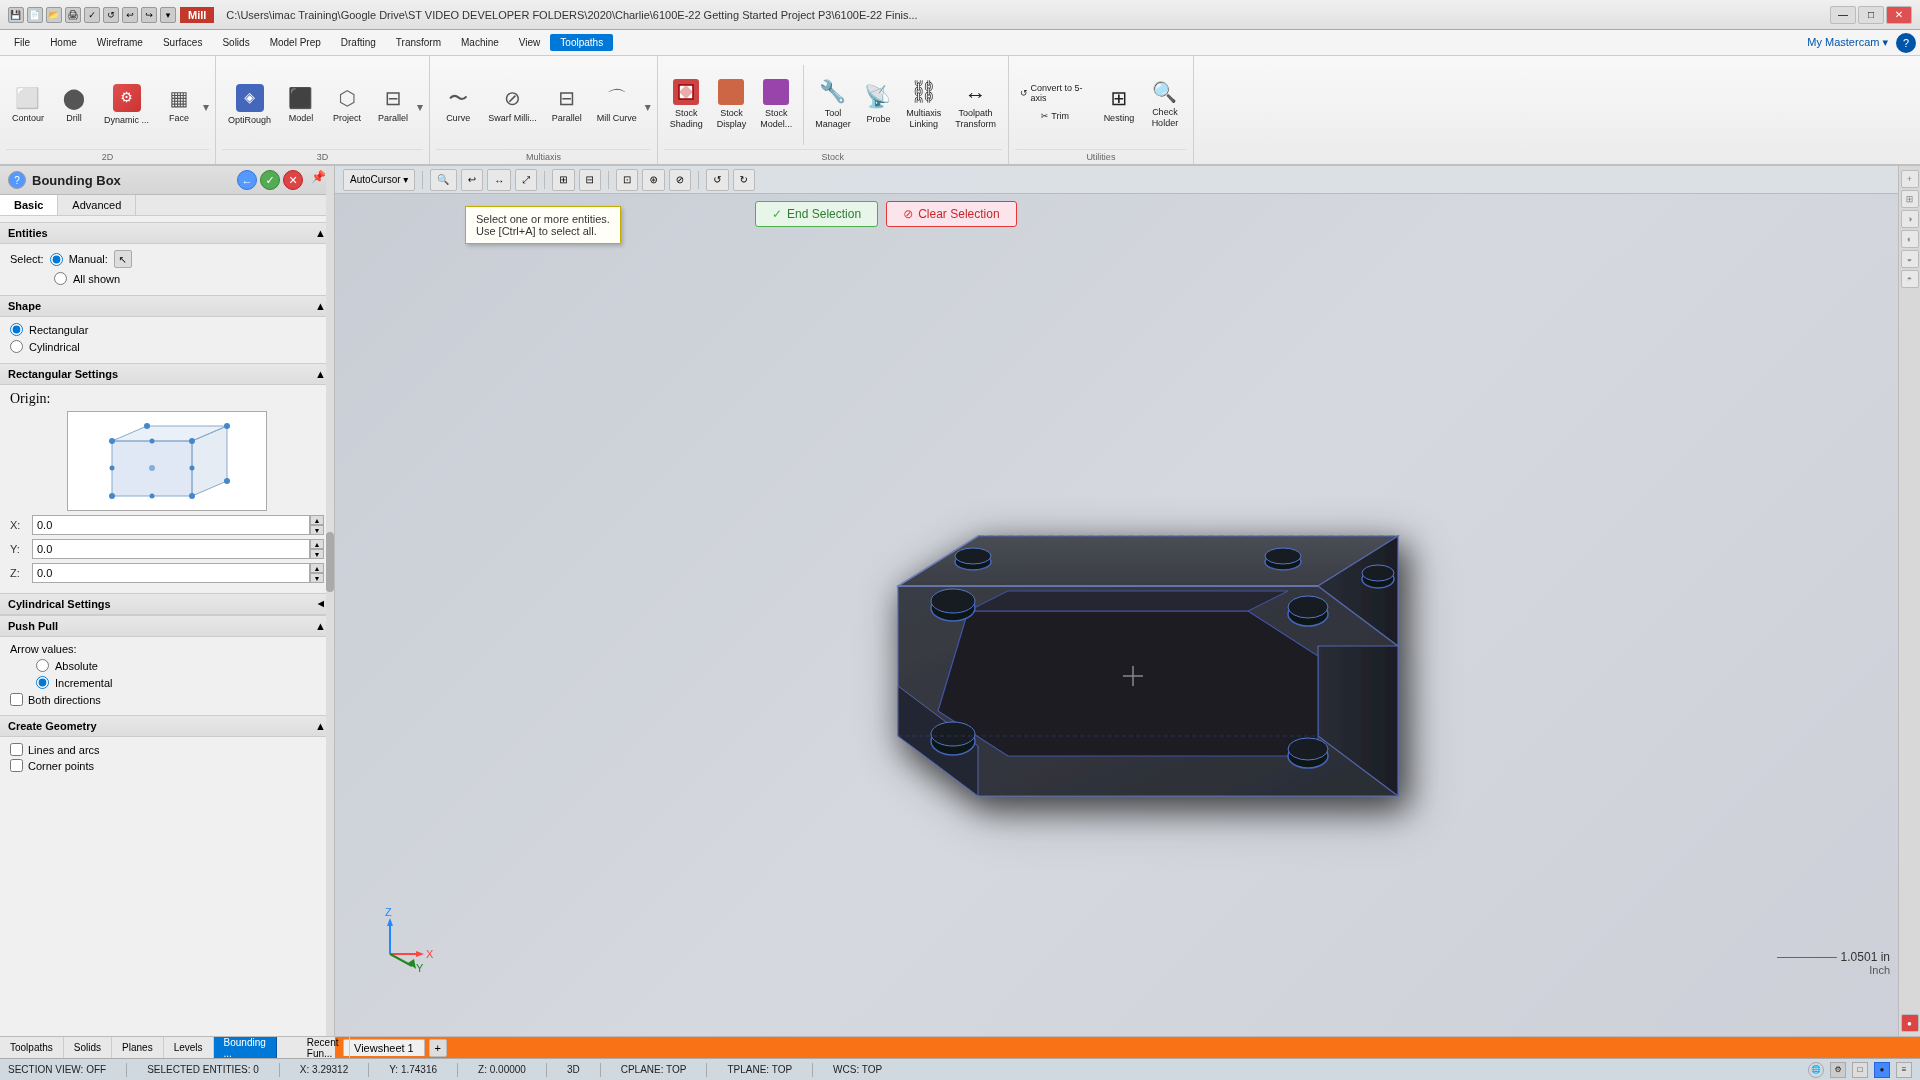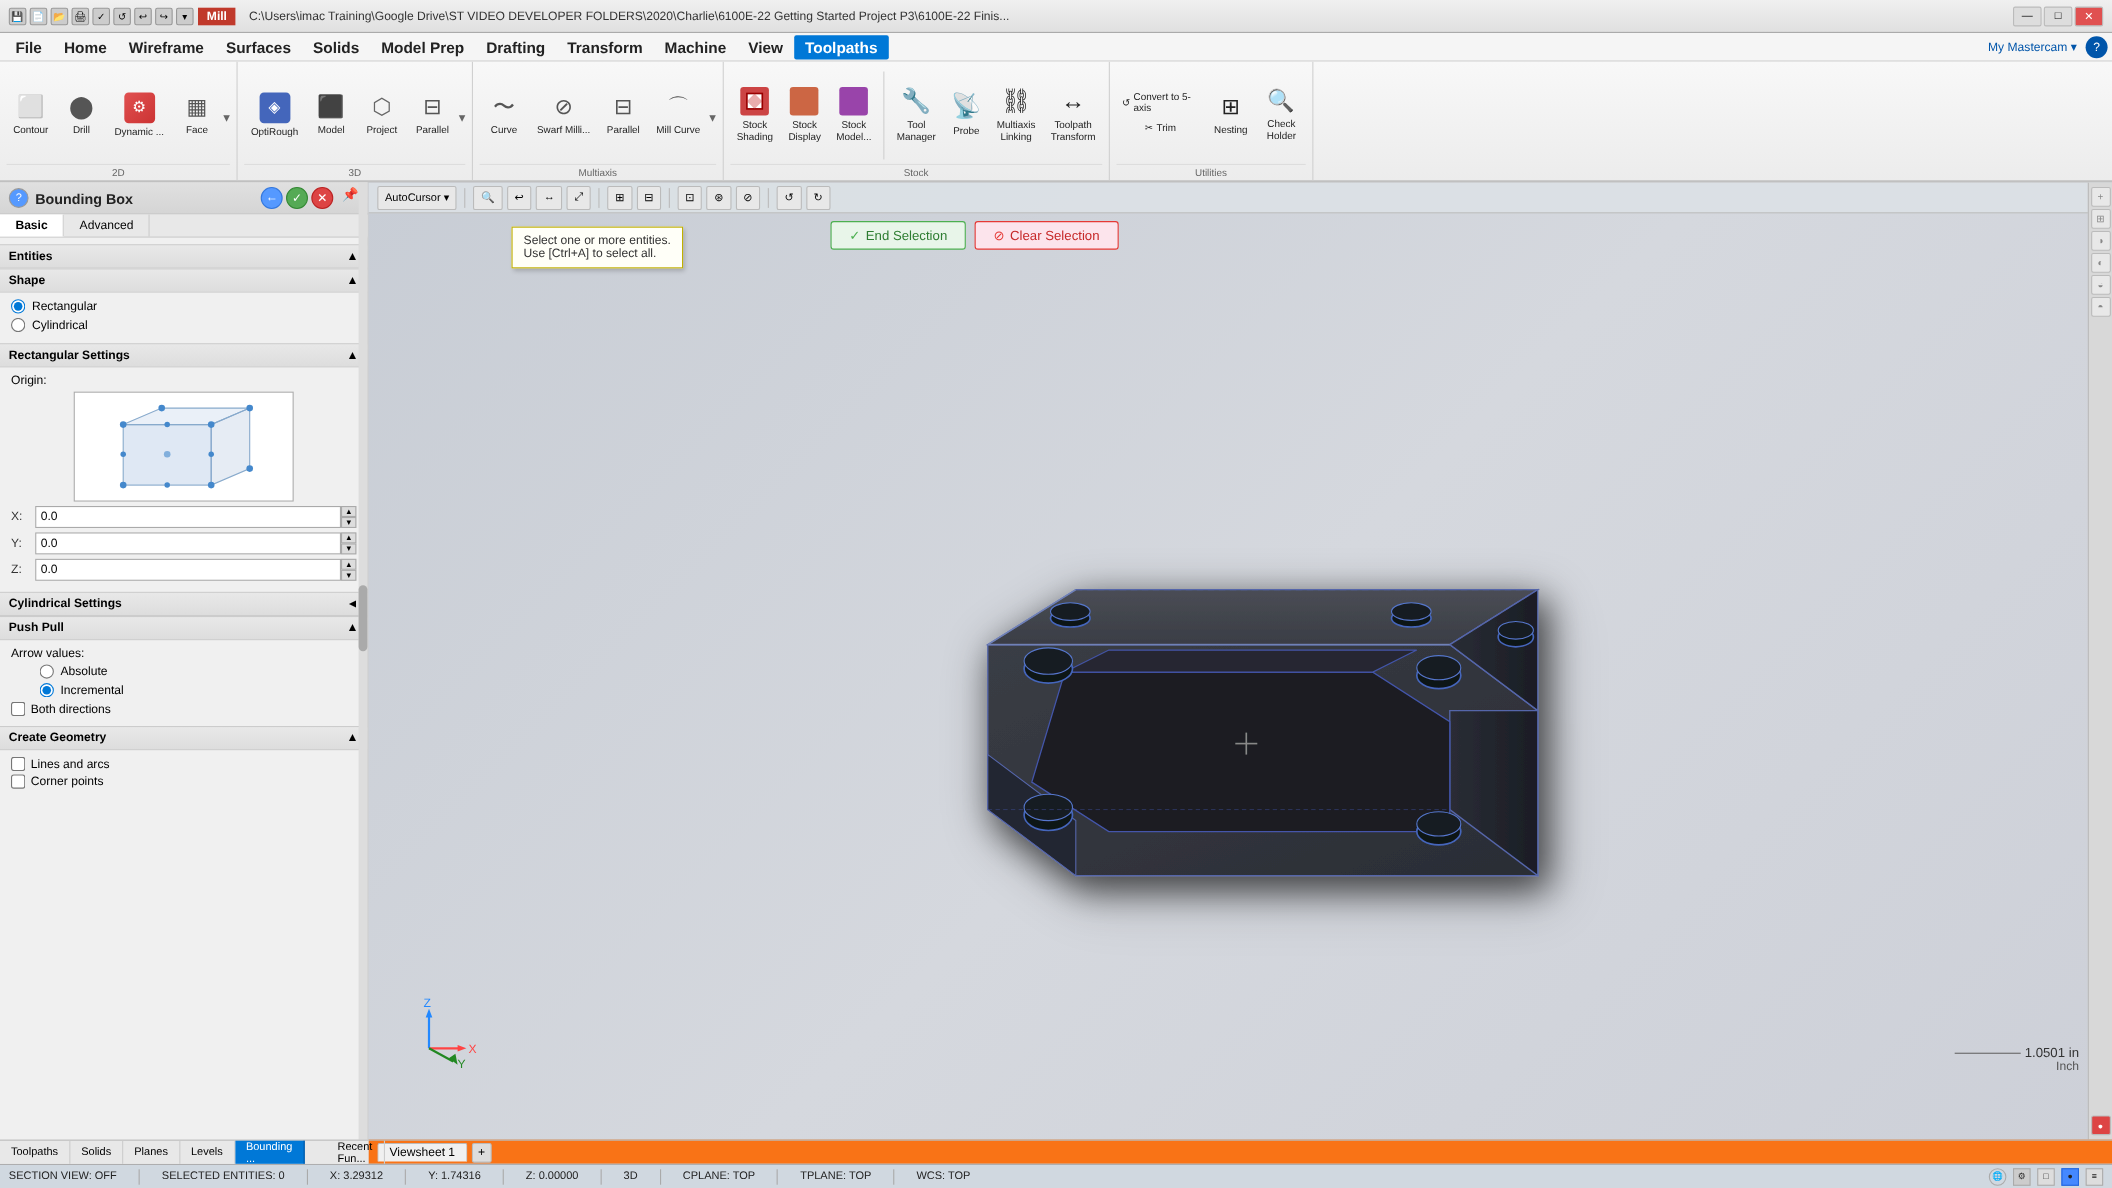--- a/index.html
+++ b/index.html
@@ -27,25 +27,24 @@
     .menu-bar {
       height: 26px;
       background: #f5f5f5;
       display: flex;
       align-items: center;
       border-bottom: 1px solid #ccc;
       padding: 0 4px;
     }
     .menu-item {
       padding: 3px 10px;
-      font-size: 14px;
+      font-size: 10px;
       cursor: pointer;
       color: #222;
       border-radius: 2px;
-      font-weight: bold;
     }
     .menu-item.active { background: #0078d7; color: white; }
 
     
     .ribbon {
       height: 110px;
       background: linear-gradient(to bottom, #f8f8f8, #ececec);
       border-bottom: 2px solid #c0c0c0;
       display: flex;
       align-items: stretch;
@@ -528,20 +527,33 @@
   <div class="panel-tabs">
     <div class="panel-tab active">Basic</div>
     <div class="panel-tab">Advanced</div>
   </div>
   <div class="panel-content">
 
     <div class="section-header">
       <span>Entities</span>
       <span>▲</span>
     </div>
+    <div class="section-body">
+      <div class="radio-row">
+        <span style="font-size:11px;">Select:</span>
+        <input type="radio" name="select" checked="" style="">
+        <span>Manual:</span>
+        <div style="width:18px;height:18px;background:#ddd;border:1px solid #aaa;border-radius:2px;display:flex;align-items:center;justify-content:center;cursor:pointer;font-size:10px;">↖</div>
+      </div>
+      <div class="radio-row">
+        <span style="width:38px;"></span>
+        <input type="radio" name="select" style="">
+        <span>All shown</span>
+      </div>
+    </div>
 
     <div class="section-header">
       <span>Shape</span>
       <span>▲</span>
     </div>
     <div class="section-body">
       <div class="radio-row">
         <input type="radio" name="shape" checked="" style="">
         <span>Rectangular</span>
       </div>
@@ -549,21 +561,21 @@
         <input type="radio" name="shape" style="">
         <span>Cylindrical</span>
       </div>
     </div>
 
     <div class="section-header">
       <span>Rectangular Settings</span>
       <span>▲</span>
     </div>
     <div class="section-body">
-      <div style="font-size:11px;margin-bottom:4px;">Origin:</div>
+      <div style="font-size:14px;margin-bottom:4px;font-family:Liberation Serif, serif;">Origin:</div>
 
       <div style="border:1px solid #aaa;background:white;width:200px;height:100px;margin:4px auto;position:relative;display:flex;align-items:center;justify-content:center;">
         <svg width="170" height="90" viewBox="0 0 170 90">
 
           <g stroke="#88aacc" stroke-width="1" fill="none">
 
             <rect x="30" y="25" width="80" height="55" fill="rgba(150,180,220,0.3)" stroke="#88aacc"></rect>
 
             <polygon points="30,25 65,10 145,10 110,25" fill="rgba(150,180,220,0.2)" stroke="#88aacc"></polygon>
 

